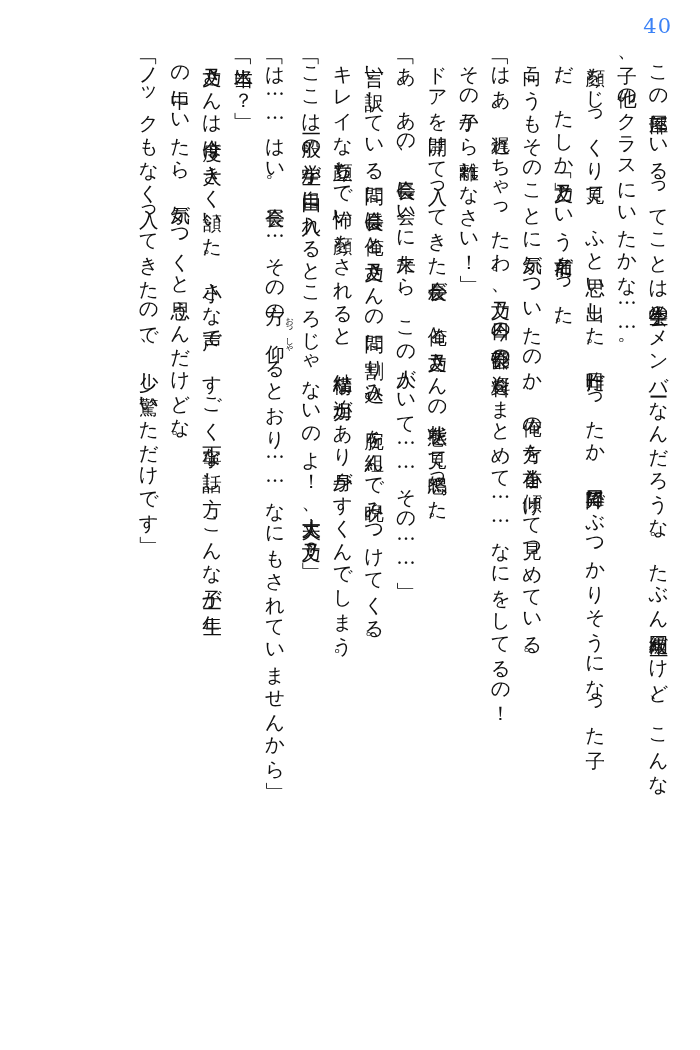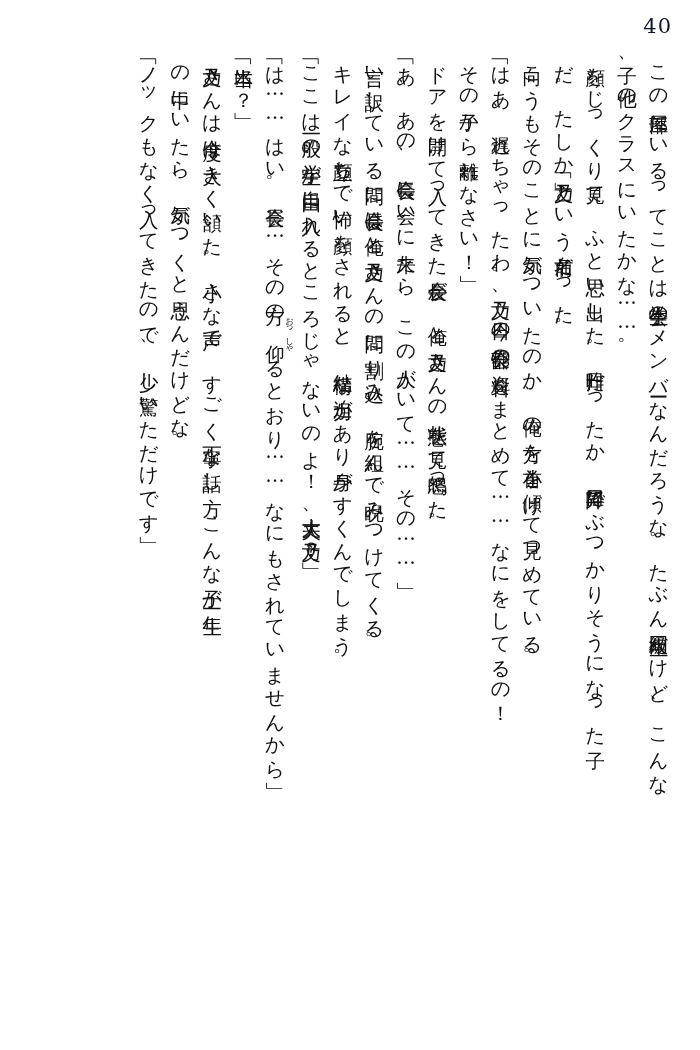--- a/index.html
+++ b/index.html
@@ -24,21 +24,21 @@
   }
 
   
   .page-number {
     position: absolute;
     top: 14px;
     right: 28px;
     font-size: 21px;
     letter-spacing: 1px;
     font-family: "DejaVu Serif", "Liberation Serif", serif;
-    color: #0f172a;
+    color: #3b82f6;
   }
 
   
   .text-body {
     position: absolute;
     top: 52px;
     right: 26px;
     left: 26px;
     bottom: 18px;
     writing-mode: vertical-rl;

